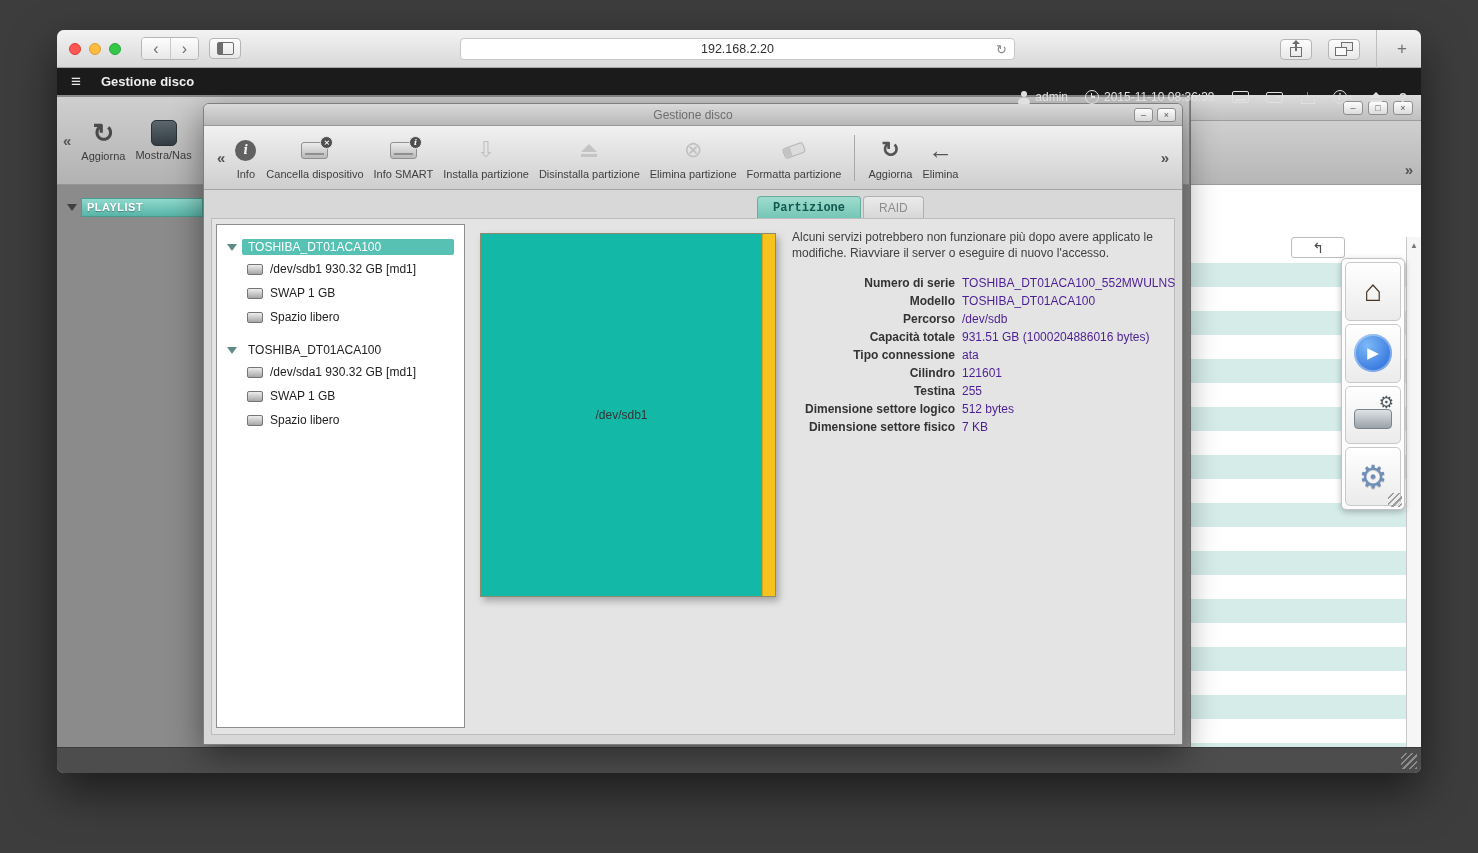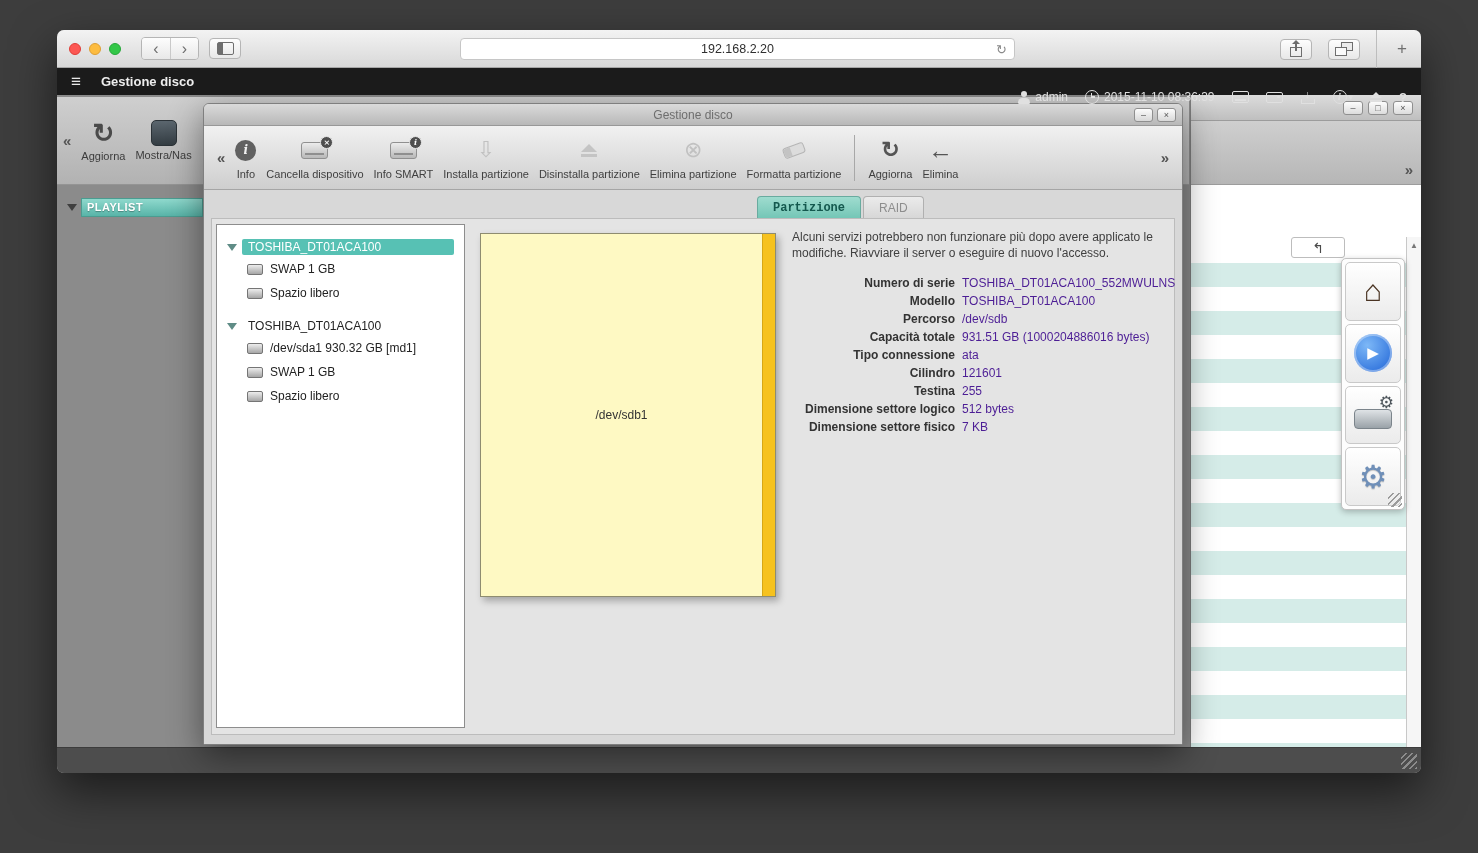--- a/index.html
+++ b/index.html
@@ -167,21 +167,21 @@
   .tree-group { margin-bottom:11px; }
   .tree-head { display:flex; align-items:center; gap:5px; height:20px; padding-right:4px; }
   .tree-caret { width:0;height:0;border-left:5px solid transparent;border-right:5px solid transparent;border-top:7px solid #5f8c86;
                 margin-left:4px; flex:0 0 auto; }
   .tree-head-label { padding:1px 6px; border-radius:2px; white-space:nowrap; }
   .tree-head-label.selected { background:#57c1b4; color:#fff; flex:1; }
   .tree-row { display:flex; align-items:center; gap:7px; height:24px; padding-left:24px; white-space:nowrap; }
   .i-drive-sm { width:16px; height:11px; border:1px solid #757575; border-radius:2px;
                 background:linear-gradient(#ededed,#a6a6a6); flex:0 0 auto; }
 
-  .part-box { position:absolute; left:268px; top:14px; width:296px; height:364px; background:#fef9c3; border:1px solid #8e8c70;
+  .part-box { position:absolute; left:268px; top:14px; width:296px; height:364px; background:#14b8a6; border:1px solid #8e8c70;
               box-shadow:3px 4px 7px rgba(0,0,0,.28); }
   .part-bar { position:absolute; top:0; right:0; width:13px; height:100%; background:#f6c21e; border-left:1px solid #d8a714; }
   .part-label { position:absolute; top:50%; left:0; right:13px; transform:translateY(-50%); text-align:center;
                 font-size:12px; color:#333; }
 
   .info-area { position:absolute; left:580px; top:10px; right:8px; font-size:12px; color:#404040; }
   .notice { line-height:16px; margin-bottom:13px; }
   .detail-row { display:flex; line-height:18px; }
   .detail-label { width:170px; flex:0 0 auto; text-align:right; font-weight:bold; color:#333; padding-right:7px; white-space:nowrap; }
   .detail-value { color:#4c1d95; white-space:nowrap; }
@@ -434,20 +434,24 @@
         <div class="tab-panel">
 
           <div class="tree">
             <div class="tree-group">
               <div class="tree-head">
                 <span class="tree-caret"></span>
                 <span class="tree-head-label selected">TOSHIBA_DT01ACA100</span>
               </div>
               <div class="tree-row">
                 <span class="i-drive-sm"></span>
+                <span>/dev/sdb1 930.32 GB [md1]</span>
+              </div>
+              <div class="tree-row">
+                <span class="i-drive-sm"></span>
                 <span>SWAP 1 GB</span>
               </div>
               <div class="tree-row">
                 <span class="i-drive-sm"></span>
                 <span>Spazio libero</span>
               </div>
             </div>
 
             <div class="tree-group">
               <div class="tree-head">

